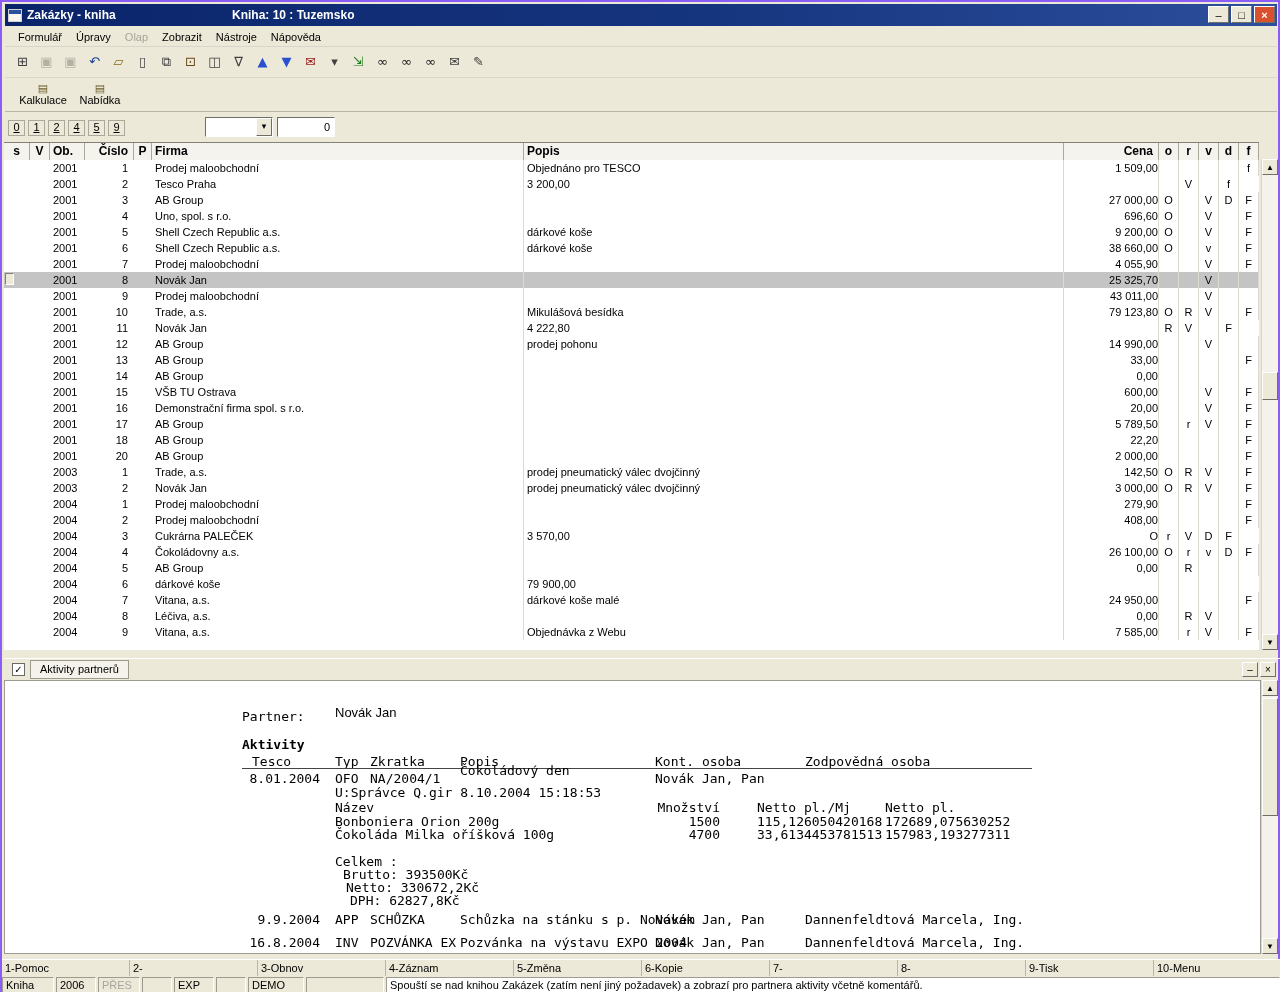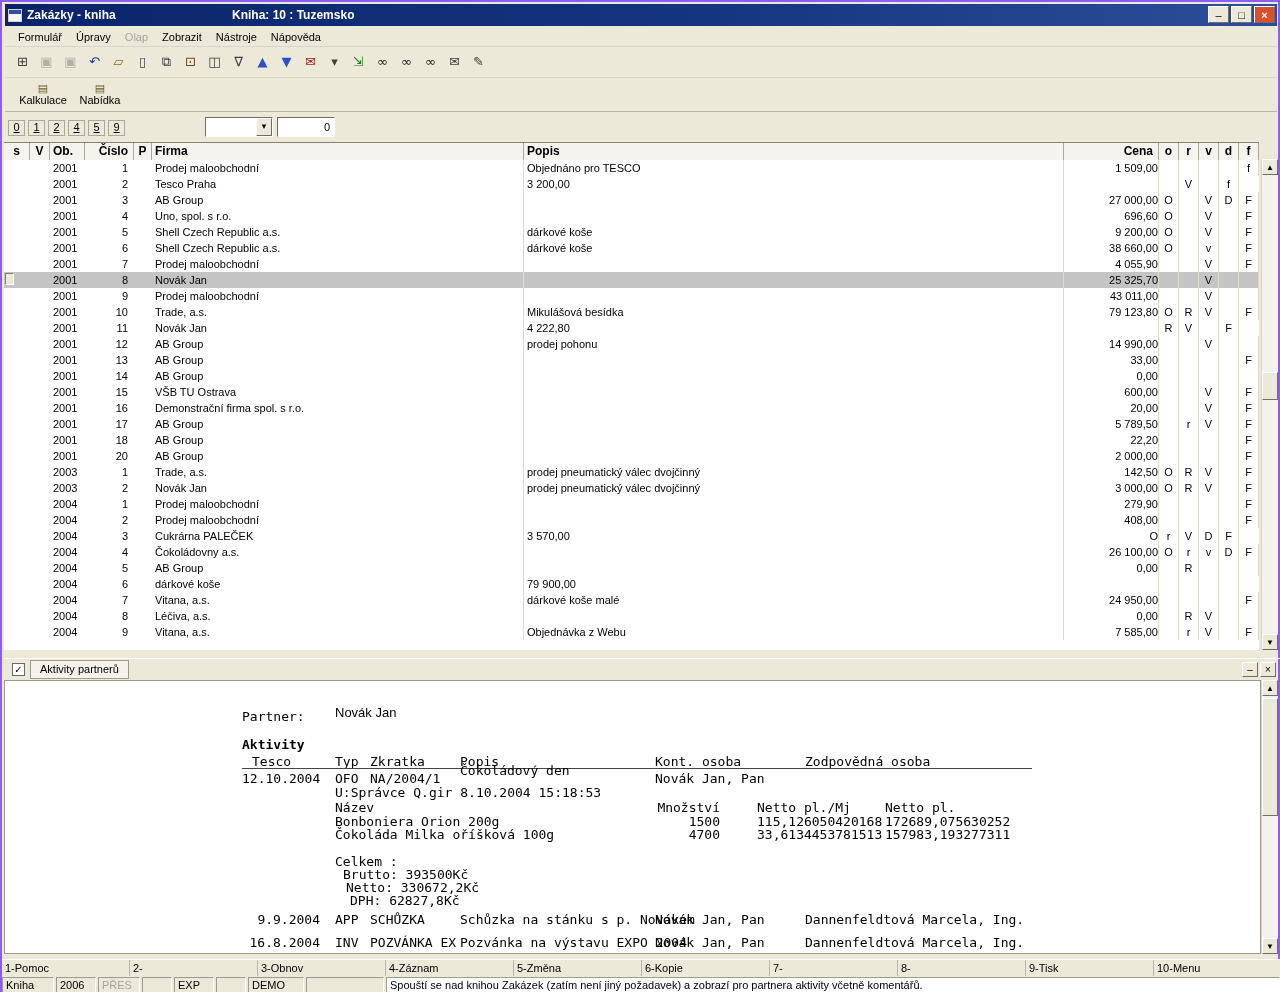--- a/index.html
+++ b/index.html
@@ -687,21 +687,21 @@
     <span class="ptext pbold" style="left:237px;top:56px">Aktivity</span>
 
     <span class="ptext ph1" style="top:73px">Tesco</span>
     <span class="ptext pc2" style="top:73px">Typ</span>
     <span class="ptext pc3" style="top:73px">Zkratka</span>
     <span class="ptext pc4" style="top:73px">Popis</span>
     <span class="ptext pc5" style="top:73px">Kont. osoba</span>
     <span class="ptext pc6" style="top:73px">Zodpovědná osoba</span>
     <div class="prule" style="left:237px;top:87px;width:790px"></div>
 
-    <span class="ptext pc1" style="top:90px">12.10.2004</span>
+    <span class="ptext pc1" style="top:90px">8.01.2004</span>
     <span class="ptext pc2" style="top:90px">OFO</span>
     <span class="ptext pc3" style="top:90px">NA/2004/1</span>
     <span class="ptext pc4" style="top:82px">Čokoládový den</span>
     <span class="ptext pc5" style="top:90px">Novák Jan, Pan</span>
 
     <span class="ptext pc2" style="top:104px">U:Správce Q.gir 8.10.2004 15:18:53</span>
 
     <span class="ptext pc2" style="top:119px">Název</span>
     <span class="ptext pq" style="top:119px">Množství</span>
     <span class="ptext pm" style="top:119px">Netto pl./Mj</span>

